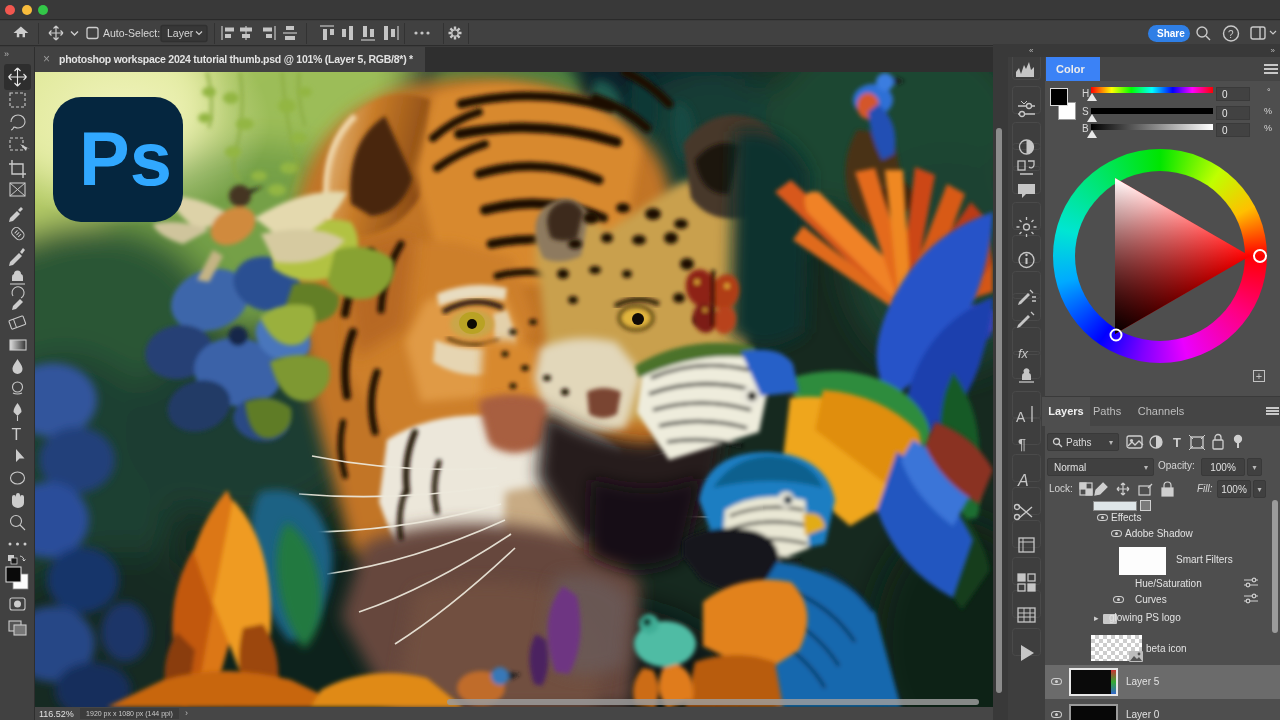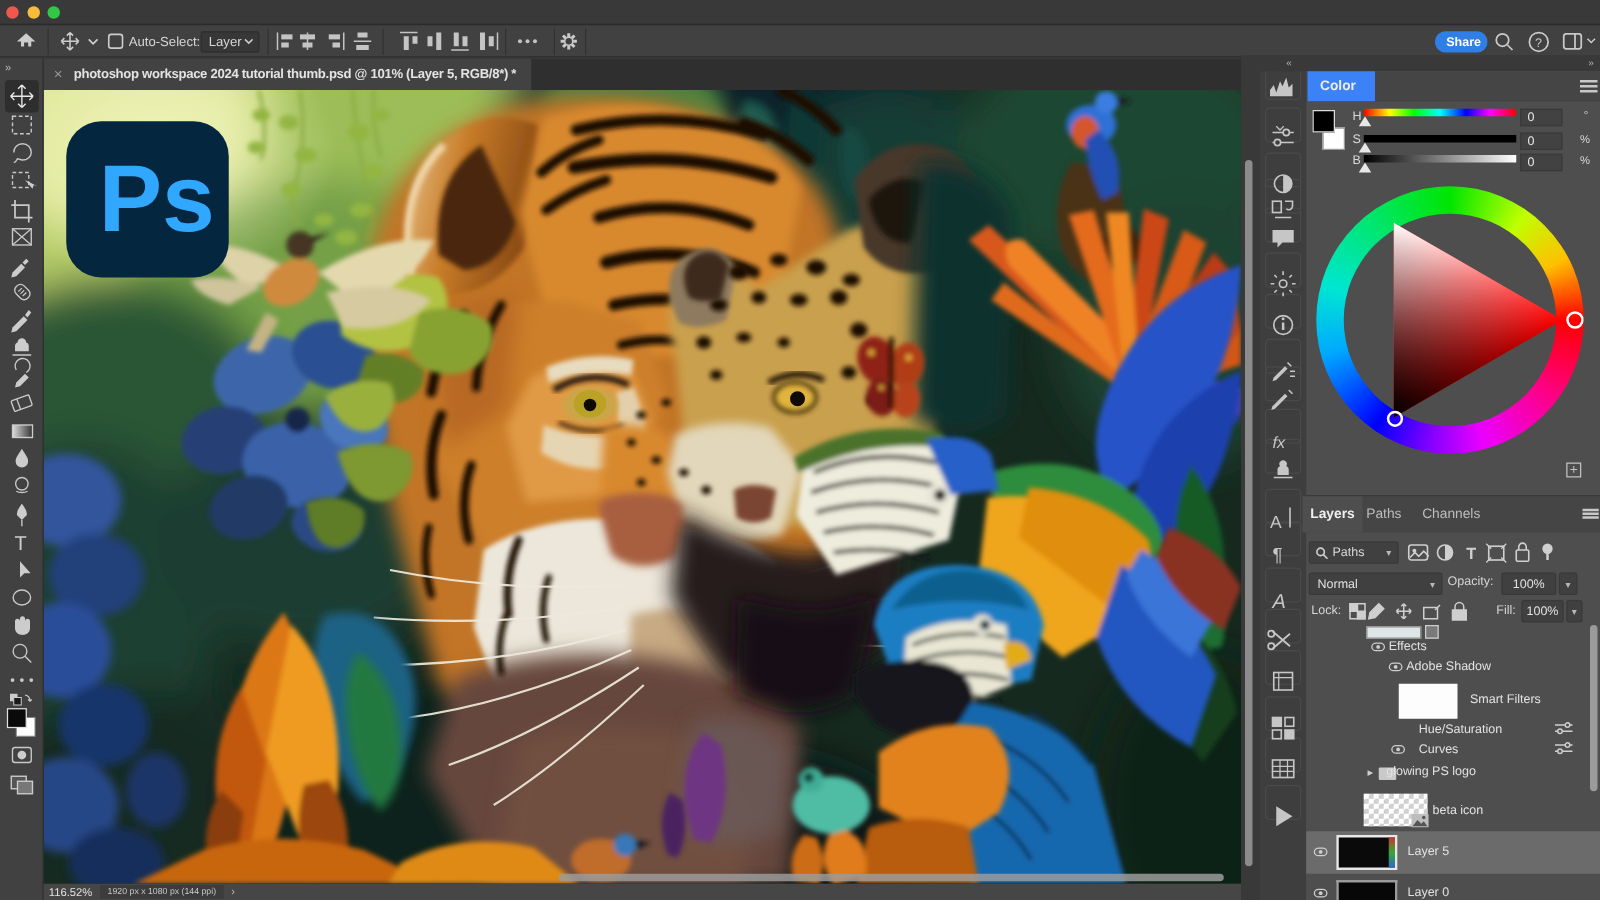--- a/index.html
+++ b/index.html
@@ -707,21 +707,21 @@
           <rect x="3" y="3" width="6" height="6" fill="#cfcfcf"></rect>
           <rect x="9" y="9" width="6" height="6" fill="#cfcfcf"></rect>
       <path d="M26,3 l4,4 -7,7 -5,1 1,-5 Z" fill="#cfcfcf"></path>
       <path d="M46,3 v12 M40,9 h12 M46,3 l-2,2 M46,3 l2,2 M46,15 l-2,-2 M46,15 l2,-2 M40,9 l2,-2 M40,9 l2,2 M52,9 l-2,-2 M52,9 l-2,2"></path>
       <rect x="62" y="6" width="11" height="9"></rect>
           <path d="M75,4 l-4,4"></path>
       <rect x="85" y="8" width="11" height="8" fill="#cfcfcf"></rect>
           <path d="M87,8 v-2.5 a3.5,3.5 0 0 1 7,0 V8"></path>
     </g>
   </svg>
-  <div class="abs" style="left:152px;top:86px;color:#d5d5d5;font-size:10px;">Fill:</div>
+  <div class="abs" style="left:152px;top:86px;color:#d5d5d5;font-size:10px;font-style:italic;">Fill:</div>
   <div class="abs dk" style="left:172px;top:83px;width:34px;height:18px;color:#e0e0e0;font-size:10px;line-height:17px;text-align:center;">100%</div>
   <div class="abs dk" style="left:208px;top:83px;width:13px;height:18px;color:#b8b8b8;font-size:8px;line-height:17px;text-align:center;">▾</div>
 
   <div class="abs" style="left:48px;top:104px;width:44px;height:10px;background:#dfe6e8;border:1px solid #8a8a8a;"></div>
   <div class="abs" style="left:95px;top:103px;width:11px;height:11px;border:1px solid #cfcfcf;background:#7a7a7a;"></div>
   <div class="abs eye" style="left:52px;top:117px;"></div>
   <div class="abs rowtxt" style="left:66px;top:115px;">Effects</div>
   <div class="abs eye" style="left:66px;top:133px;"></div>
   <div class="abs rowtxt" style="left:80px;top:131px;">Adobe Shadow</div>
   <div class="abs" style="left:74px;top:150px;width:47px;height:28px;background:#fdfdfd;"></div>

